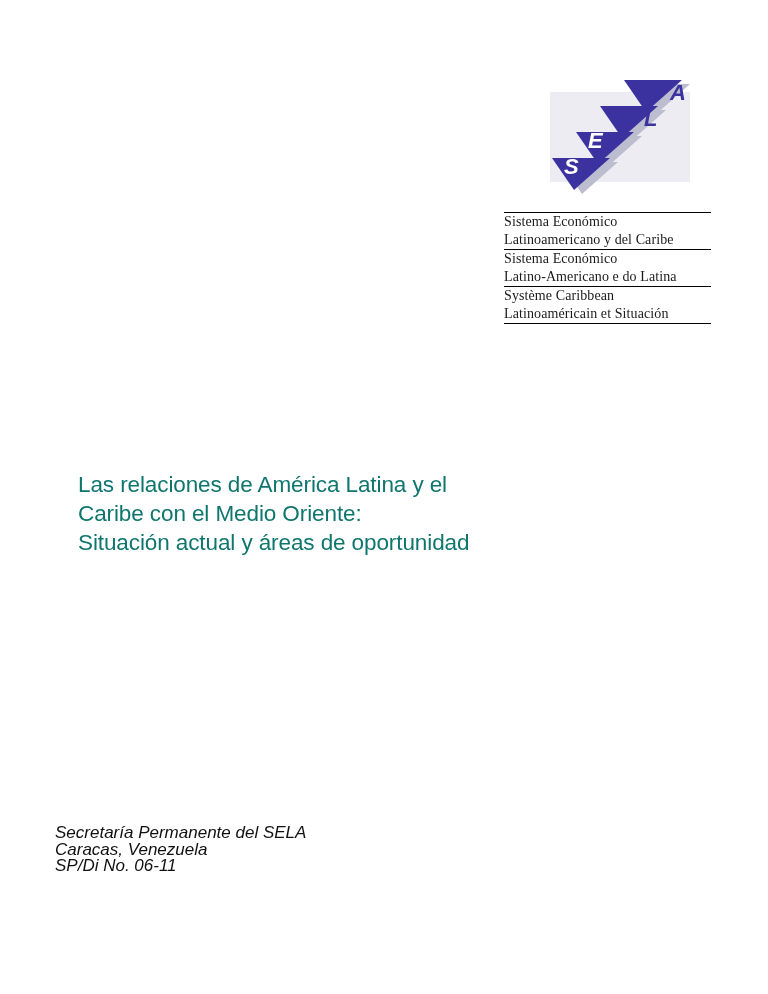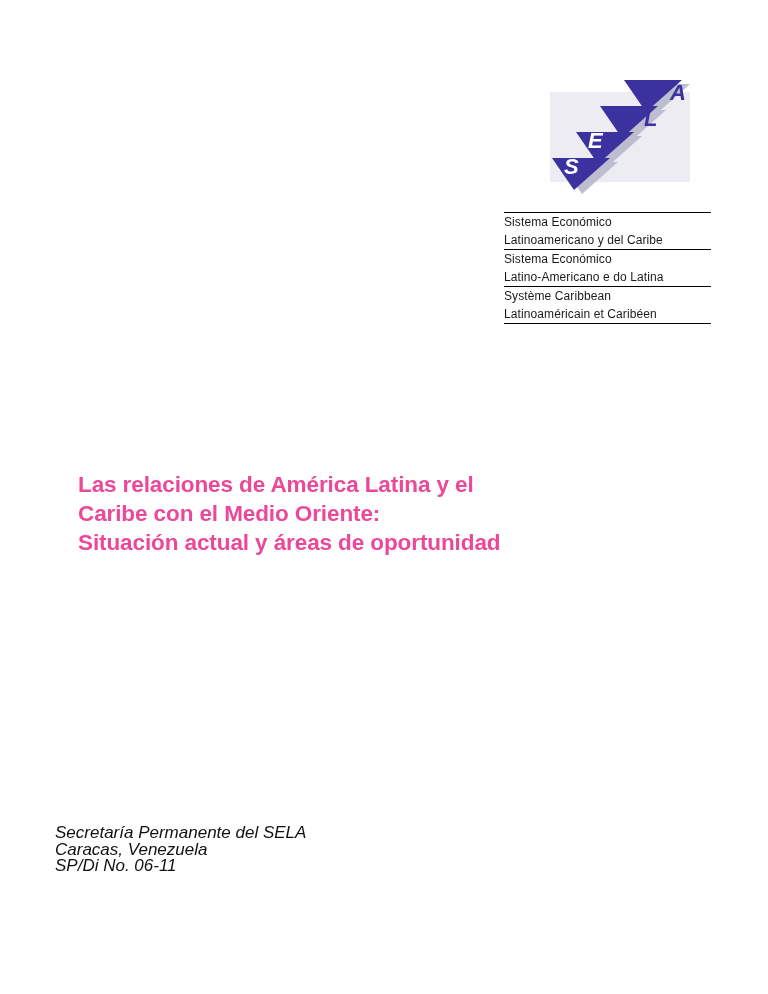--- a/index.html
+++ b/index.html
@@ -39,42 +39,42 @@
     position: absolute;
     left: 504px;
     top: 212px;
     width: 207px;
   }
   .org-group {
     border-bottom: 1px solid #000000;
     padding-bottom: 0px;
   }
   .org-line {
-    font-family: Liberation Sans, sans-serif;
-    font-size: 12px;
+    font-family: Liberation Serif, serif;
+    font-size: 14px;
     line-height: 18px;
     color: #1a1a1a;
     white-space: nowrap;
     letter-spacing: 0.1px;
   }
   .org-group.top-rule {
     border-top: 1px solid #000000;
   }
 
   
   .doc-title {
     position: absolute;
     left: 78px;
     top: 455px;
     width: 600px;
     font-family: "Liberation Sans", sans-serif;
-    font-weight: bold;
+    font-weight: normal;
     font-size: 22.5px;
     line-height: 29px;
-    color: #ec4899;
+    color: #0f766e;
     letter-spacing: -0.1px;
   }
   .doc-title .tline {
     display: block;
   }
 
   
   .imprint {
     position: absolute;
     left: 55px;
@@ -130,21 +130,21 @@
     <div class="org-group top-rule">
       <div class="org-line">Sistema Económico</div>
       <div class="org-line">Latinoamericano y del Caribe</div>
     </div>
     <div class="org-group">
       <div class="org-line">Sistema Económico</div>
       <div class="org-line">Latino-Americano e do Latina</div>
     </div>
     <div class="org-group">
       <div class="org-line">Système Caribbean</div>
-      <div class="org-line">Latinoaméricain et Caribéen</div>
+      <div class="org-line">Latinoaméricain et Situación</div>
     </div>
   </div>
 
   <h1 class="doc-title">
     <span class="tline">Las relaciones de América Latina y el</span>
     <span class="tline">Caribe con el Medio Oriente:</span>
     <span class="tline">Situación actual y áreas de oportunidad</span>
   </h1>
 
   <div class="imprint">

